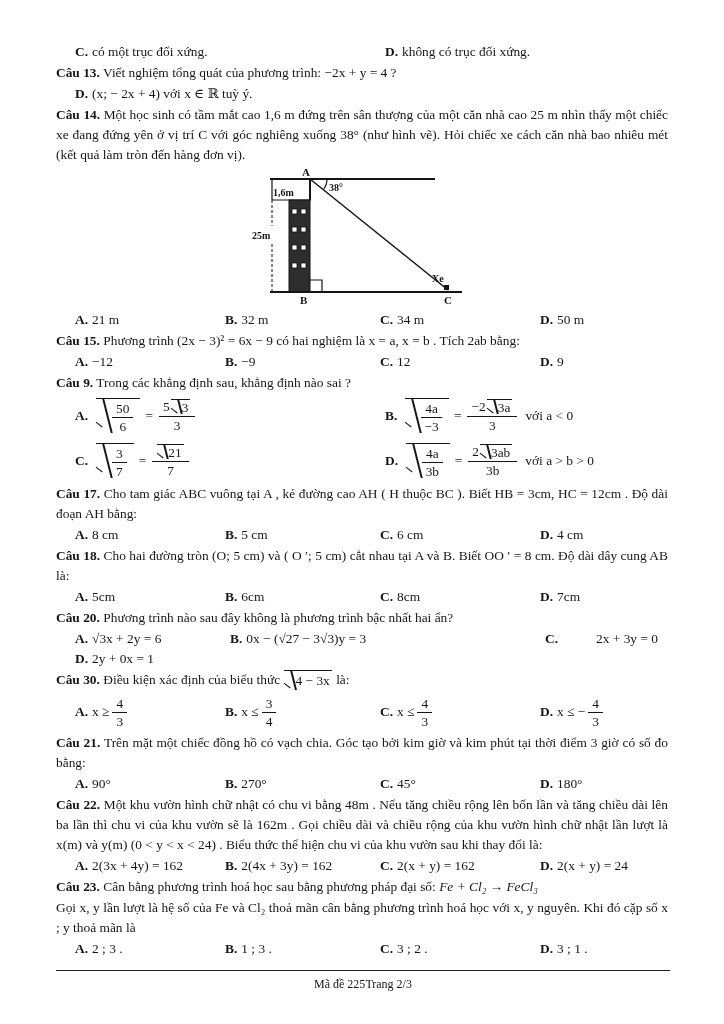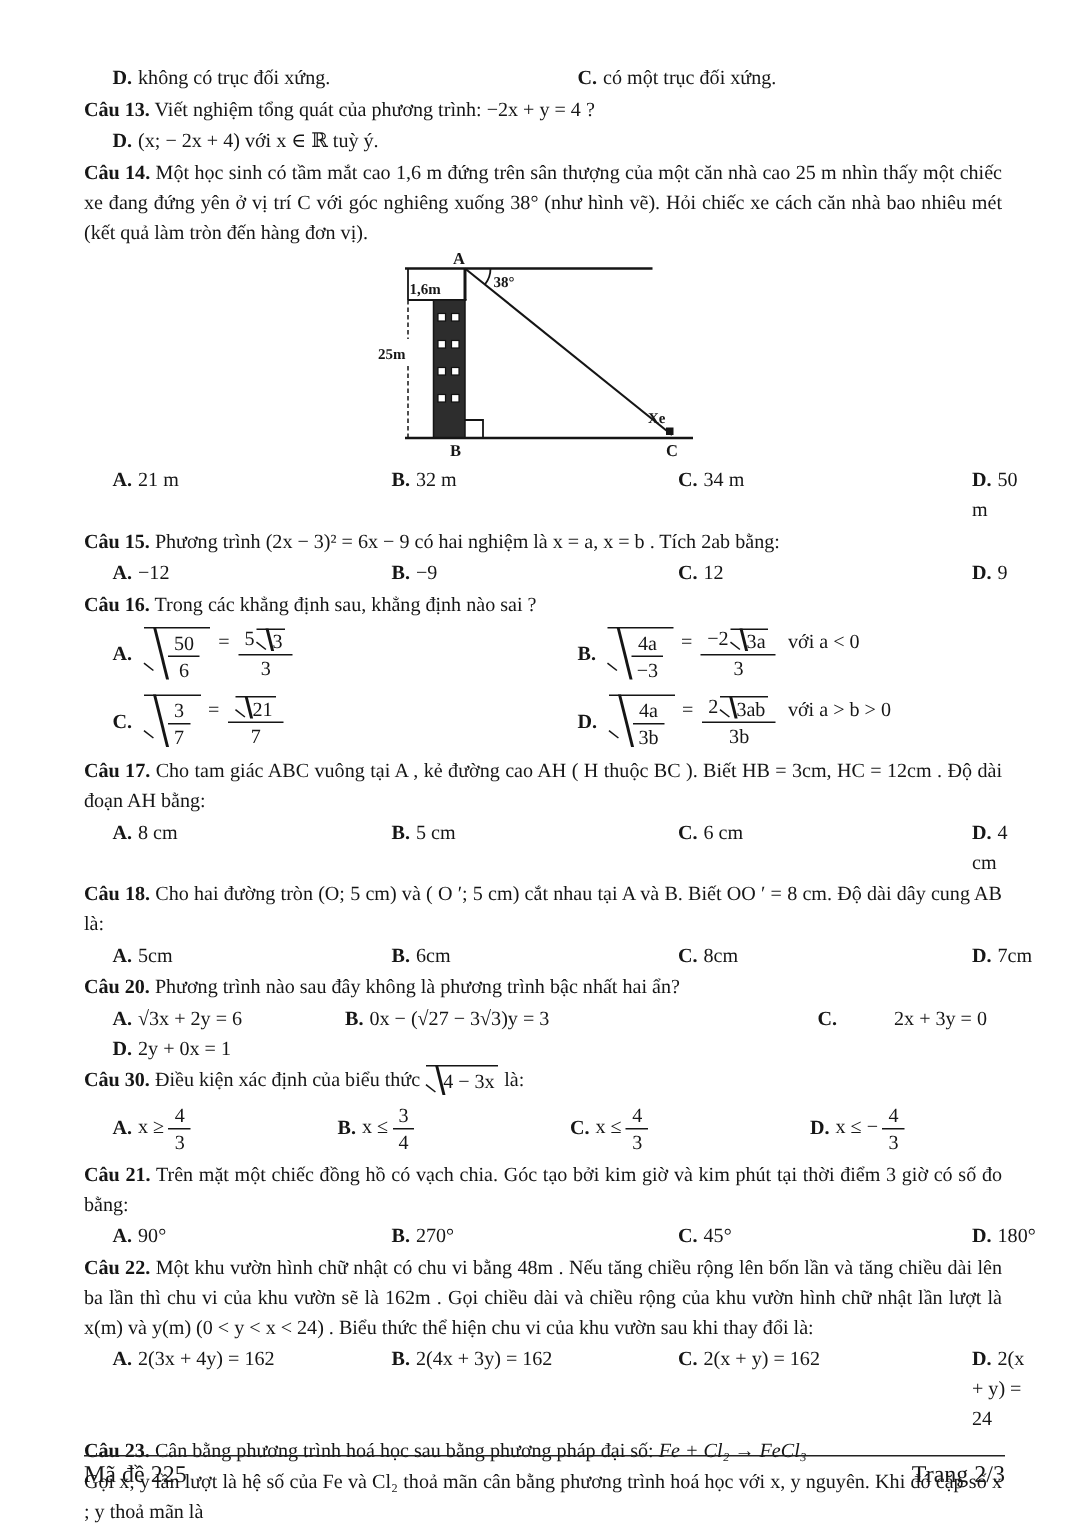--- a/index.html
+++ b/index.html
@@ -7,52 +7,52 @@
     width:724px;height:1024px;box-sizing:border-box;position:relative;
     background:#ffffff;color:#161616;
     font-family:"Liberation Serif","DejaVu Serif",serif;
     font-size:13.4px;line-height:20px;
     padding:42px 56px 0 56px;overflow:hidden;
   }
   .q{margin:1px 0 1px;text-align:justify;}
   .qnum{font-weight:bold;}
   .lbl{font-weight:bold;padding-right:4px;}
   .opt2{display:grid;grid-template-columns:310px 1fr;margin-left:19px;margin-bottom:1px;}
-  .opt4{display:grid;grid-template-columns:150px 155px 160px 1fr;margin-left:19px;margin-bottom:1px;gap:36px;}
+  .opt4{display:grid;grid-template-columns:150px 155px 160px 1fr;margin-left:19px;margin-bottom:1px;}
   .opt19{display:grid;grid-template-columns:155px 315px 1fr;margin-left:19px;}
   .optD{margin-left:19px;}
   .gap30{display:inline-block;margin-left:34px;}
   
   .frac{display:inline-flex;flex-direction:column;text-align:center;vertical-align:middle;margin:0 3px;line-height:15px;}
   .frac .fn{border-bottom:1.3px solid #151515;padding:0 4px 1px;}
   .frac .fd{padding-top:1px;}
   
   .sqrt,.sqi{position:relative;display:inline-block;vertical-align:middle;border-top:1.4px solid #151515;padding:2px 4px 0 13px;margin:0 2px 0 4px;}
   .sqi{padding:0 2px 0 11px;border-top:1.2px solid #151515;margin:0 1px;}
   .sqrt::before,.sqi::before{content:"";position:absolute;top:-1px;left:6px;width:1.5px;height:100%;background:#151515;transform:skewX(14deg);transform-origin:top left;}
   .sqrt::after,.sqi::after{content:"";position:absolute;left:-1px;bottom:24%;width:8px;height:1.4px;background:#151515;transform:rotate(38deg);}
-  .mrow{display:inline-flex;}
+  .mrow{display:inline-flex;align-items:center;}
   .m16{min-height:44px;display:flex;align-items:center;}
   .cond{margin-left:5px;}
   .eqs{margin:0 3px;}
   .fig{display:flex;justify-content:center;margin:3px 0 2px;}
   .fig svg{display:block;}
   .q20opts{display:grid;grid-template-columns:150px 155px 160px 1fr;margin-left:19px;align-items:center;min-height:40px;}
   .italic{font-style:italic;}
   .footer{position:absolute;left:56px;right:54px;top:970px;border-top:1.6px solid #222;}
-  .footer-row{display:flex;justify-content:space-between;padding-top:3px;font-size:16px;}
+  .footer-row{display:flex;justify-content:center;padding-top:3px;font-size:12px;}
 </style>
 </head>
 <body>
 
 <div class="page">
 
   <div class="opt2">
+    <div><span class="lbl">C.</span><span>có một trục đối xứng.</span></div>
     <div><span class="lbl">D.</span><span>không có trục đối xứng.</span></div>
-    <div><span class="lbl">C.</span><span>có một trục đối xứng.</span></div>
   </div>
 
   <div class="q">
     <span class="qnum">Câu 13.</span>
     <span>Viết nghiệm tổng quát của phương trình: −2x + y = 4 ?</span>
   </div>
   <div class="opt2">
     <div><span class="lbl">D.</span><span>(x; − 2x + 4) với x ∈ ℝ tuỳ ý.</span></div>
   </div>
 
@@ -118,21 +118,21 @@
     <span>Phương trình (2x − 3)² = 6x − 9 có hai nghiệm là x = a, x = b . Tích 2ab bằng:</span>
   </div>
   <div class="opt4">
     <div><span class="lbl">A.</span><span>−12</span></div>
     <div><span class="lbl">B.</span><span>−9</span></div>
     <div><span class="lbl">C.</span><span>12</span></div>
     <div><span class="lbl">D.</span><span>9</span></div>
   </div>
 
   <div class="q">
-    <span class="qnum">Câu 16.</span>
+    <span class="qnum">Câu 9.</span>
     <span>Trong các khẳng định sau, khẳng định nào sai ?</span>
   </div>
   <div class="opt2">
     <div class="m16">
       <span class="lbl">A.</span>
       <span class="mrow">
         <span class="sqrt"><span class="frac">
               <span class="fn">50</span>
               <span class="fd">6</span>
             </span></span>

